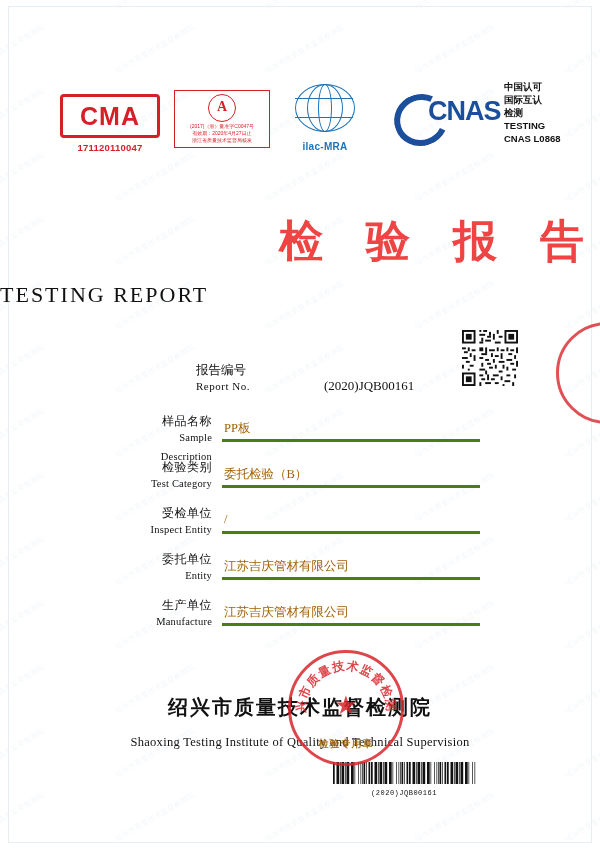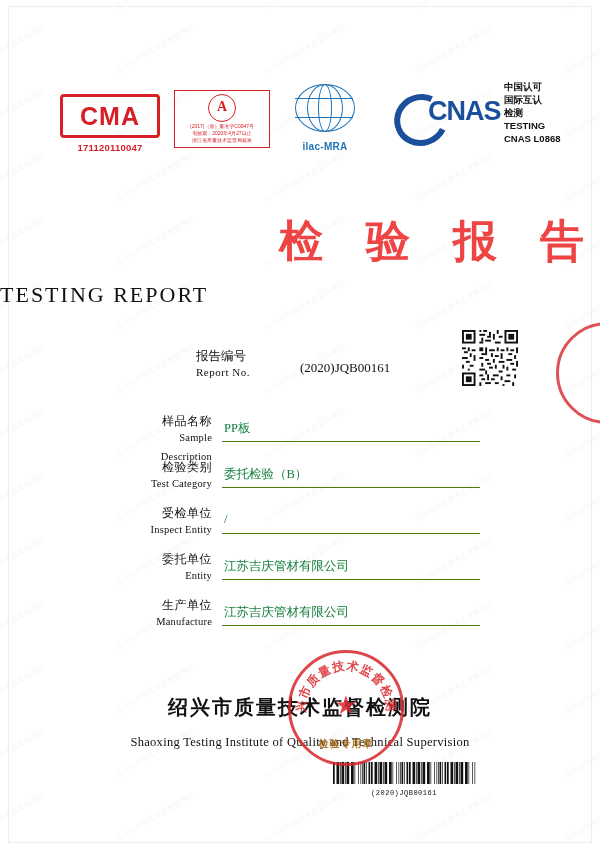--- a/index.html
+++ b/index.html
@@ -195,25 +195,26 @@
     font-family: "Liberation Serif", serif;
     font-size: 22px;
     letter-spacing: 2px;
     color: #111;
     z-index: 3;
   }
 
   
   .reportno {
     position: absolute;
-    top: 348px;
+    top: 362px;
     left: 196px;
     z-index: 3;
     display: flex;
-    align-items: center;
+    align-items: flex-end;
+    gap: 24px;
   }
   .reportno .lbl {
     width: 86px;
     text-align: left;
     font-size: 12.5px;
     line-height: 16px;
     color: #111;
   }
   .reportno .lbl .en {
     font-size: 11px;
@@ -267,24 +268,24 @@
     font-size: 10.5px;
     line-height: 19px;
     display: block;
     letter-spacing: 0.2px;
   }
   .field .val {
     position: absolute;
     left: 82px;
     right: 0;
     top: 10px;
-    border-bottom: 1px solid #4d7c0f;
+    border-bottom: 3px solid #4d7c0f;
     height: 22px;
     font-size: 12.5px;
-    color: #15803d;
+    color: #a16207;
     padding-left: 2px;
     box-sizing: border-box;
     font-family: "Liberation Serif", serif;
   }
 
   
   .seal {
     position: absolute;
     width: 110px; height: 110px;
     left: 288px; top: 650px;

